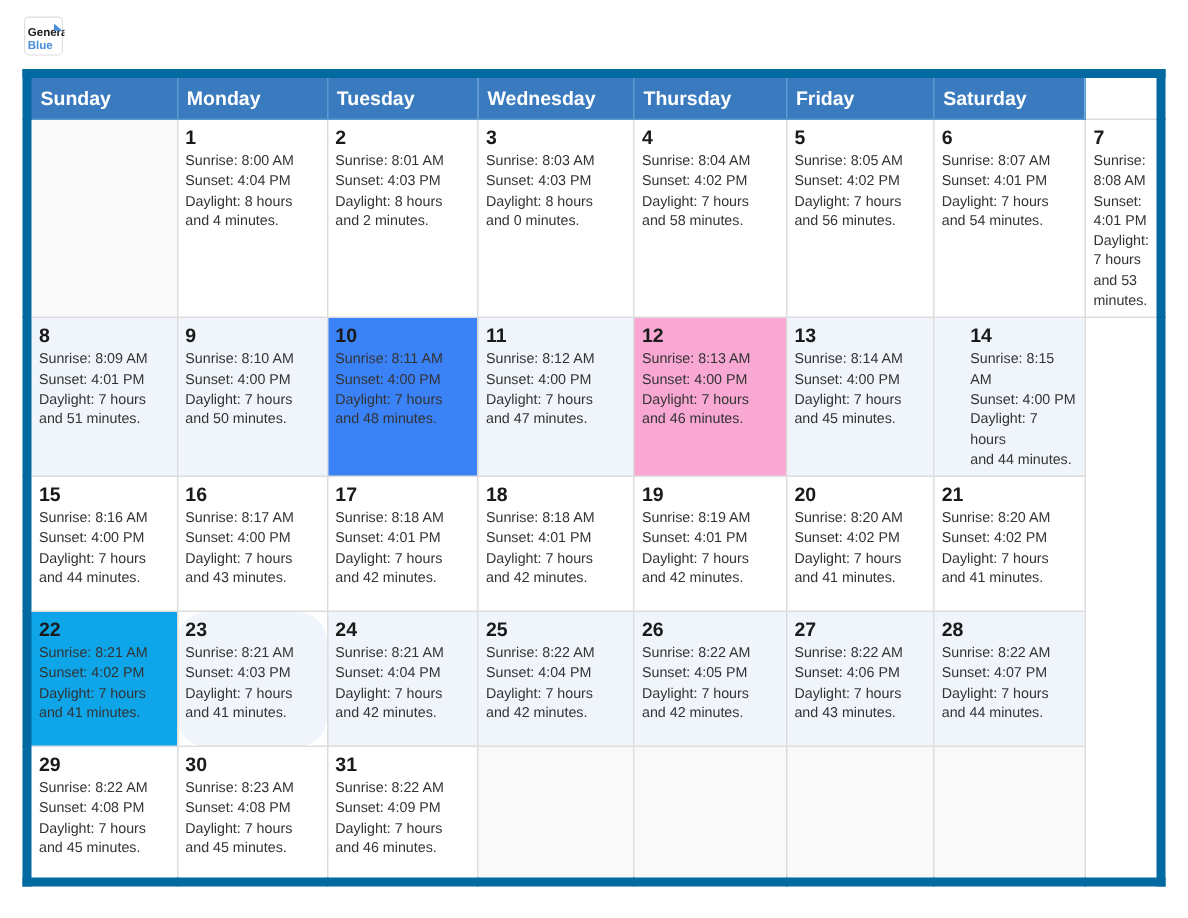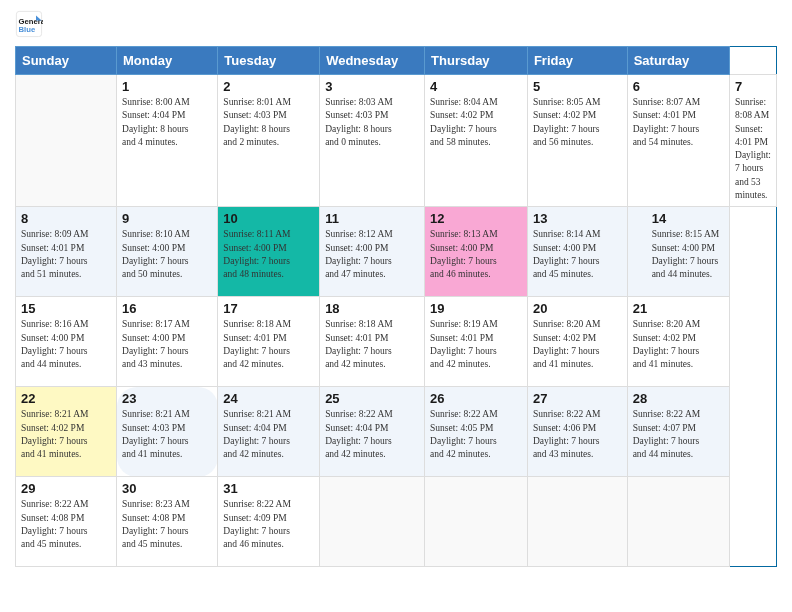--- a/index.html
+++ b/index.html
@@ -33,21 +33,21 @@
       font-weight: bold;
       color: #1a1a1a;
     }
     .location {
       font-size: 14px;
       color: #555;
     }
     .calendar {
       width: 100%;
       border-collapse: collapse;
-      border: 1px solid #0369a1;
+      border: 6px solid #0369a1;
     }
     .calendar th {
       background-color: #3a7abf;
       color: #fff;
       text-align: left;
       padding: 6px 6px;
       font-size: 13px;
       font-weight: bold;
       border: 1px solid #5a9ad0;
     }
@@ -68,21 +68,20 @@
       font-size: 13px;
       font-weight: bold;
       color: #1a1a1a;
       display: block;
       margin-bottom: 2px;
     }
     .cell-info {
       font-size: 9.5px;
       line-height: 1.4;
       color: #333;
-      font-family: Liberation Serif, serif;
     }
     .empty-cell {
       background: #f9f9f9 !important;
     }
   </style>
 </head>
 <body>
 
 <div class="header">
   <div class="logo">
@@ -149,21 +148,21 @@
       </tr>
       <tr>
         <td style="background: rgb(240, 245, 251);">
           <span class="day-num">8</span>
           <div class="cell-info">Sunrise: 8:09 AM<br>Sunset: 4:01 PM<br>Daylight: 7 hours<br>and 51 minutes.</div>
         </td>
         <td style="background: rgb(240, 245, 251);">
           <span class="day-num">9</span>
           <div class="cell-info">Sunrise: 8:10 AM<br>Sunset: 4:00 PM<br>Daylight: 7 hours<br>and 50 minutes.</div>
         </td>
-        <td style="background: #14b8a6;">
+        <td style="background: #3b82f6;">
           <span class="day-num">10</span>
           <div class="cell-info">Sunrise: 8:11 AM<br>Sunset: 4:00 PM<br>Daylight: 7 hours<br>and 48 minutes.</div>
         </td>
         <td style="background: rgb(240, 245, 251);">
           <span class="day-num">11</span>
           <div class="cell-info">Sunrise: 8:12 AM<br>Sunset: 4:00 PM<br>Daylight: 7 hours<br>and 47 minutes.</div>
         </td>
         <td style="background: #f9a8d4;">
           <span class="day-num">12</span>
           <div class="cell-info">Sunrise: 8:13 AM<br>Sunset: 4:00 PM<br>Daylight: 7 hours<br>and 46 minutes.</div>
@@ -201,21 +200,21 @@
         <td>
           <span class="day-num">20</span>
           <div class="cell-info">Sunrise: 8:20 AM<br>Sunset: 4:02 PM<br>Daylight: 7 hours<br>and 41 minutes.</div>
         </td>
         <td>
           <span class="day-num">21</span>
           <div class="cell-info">Sunrise: 8:20 AM<br>Sunset: 4:02 PM<br>Daylight: 7 hours<br>and 41 minutes.</div>
         </td>
       </tr>
       <tr>
-        <td style="background: #fef9c3;">
+        <td style="background: #0ea5e9;">
           <span class="day-num">22</span>
           <div class="cell-info">Sunrise: 8:21 AM<br>Sunset: 4:02 PM<br>Daylight: 7 hours<br>and 41 minutes.</div>
         </td>
         <td style="background: rgb(240, 245, 251); border-radius: 20px;">
           <span class="day-num">23</span>
           <div class="cell-info">Sunrise: 8:21 AM<br>Sunset: 4:03 PM<br>Daylight: 7 hours<br>and 41 minutes.</div>
         </td>
         <td style="background: rgb(240, 245, 251);">
           <span class="day-num">24</span>
           <div class="cell-info">Sunrise: 8:21 AM<br>Sunset: 4:04 PM<br>Daylight: 7 hours<br>and 42 minutes.</div>

